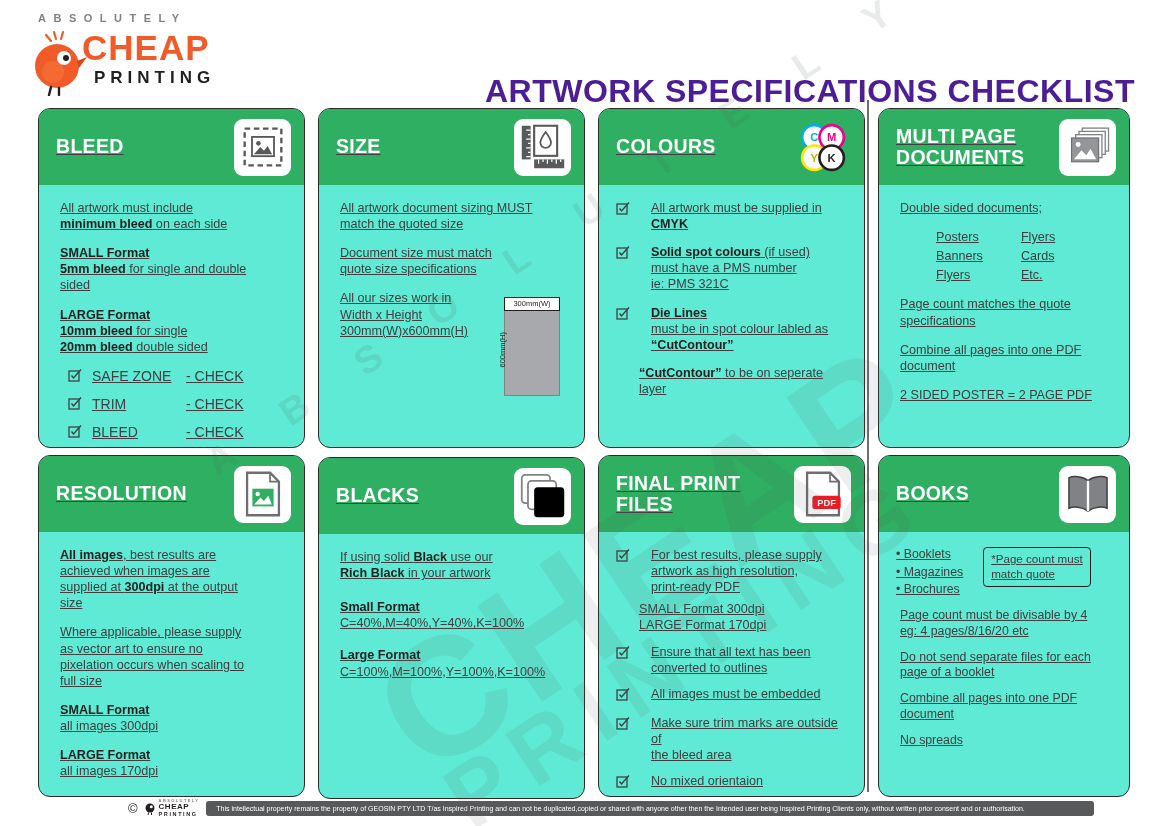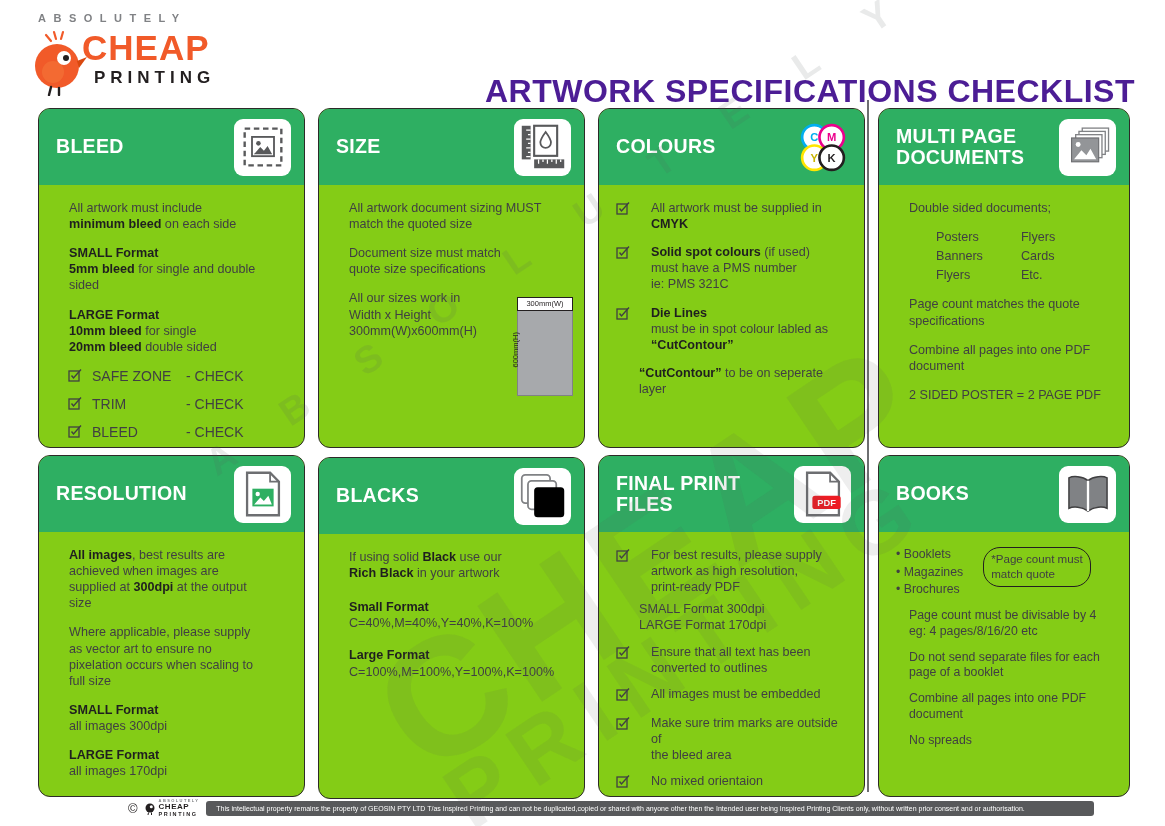--- a/index.html
+++ b/index.html
@@ -8,47 +8,47 @@
 
   
   .logo{position:absolute;left:30px;top:12px;width:220px;height:94px;z-index:5;}
   .logo-abs{position:absolute;left:8px;top:0;font-size:11px;font-weight:bold;color:#808285;letter-spacing:7.5px;}
   .logo-bird{position:absolute;left:0;top:18px;}
   .logo-cheap{position:absolute;left:52px;top:16px;font-size:35px;font-weight:bold;color:#F15A29;letter-spacing:1px;}
   .logo-printing{position:absolute;left:64px;top:56px;font-size:17px;font-weight:bold;color:#231F20;letter-spacing:5px;}
   .hdr-title{position:absolute;top:52px;right:30px;font-size:32px;font-weight:bold;color:#4c1d95;letter-spacing:.5px;z-index:5;}
 
   
-  .card{position:absolute;border:1.6px solid #2D2A28;border-radius:12px;background:#84cc16;overflow:hidden;z-index:2;}
+  .card{position:absolute;border:1.6px solid #2D2A28;border-radius:12px;background:#5eead4;overflow:hidden;z-index:2;text-decoration:underline;}
   .card-header{background:#2EAF62;height:76px;display:flex;align-items:center;justify-content:space-between;padding:0 13px 0 17px;}
   .card-title{margin:0;color:#fff;font-weight:bold;font-size:19.5px;line-height:1.1;white-space:pre-line;letter-spacing:.3px;}
   .badge{width:57px;height:57px;background:#fff;border-radius:9px;display:flex;align-items:center;justify-content:center;flex:0 0 auto;}
   .badge.plain{background:transparent;}
   .card-body{position:relative;padding:15px 16px 8px 17px;font-size:12.6px;line-height:1.28;color:#404042;}
-  .para{white-space:pre-line;margin:0 0 13px 13px;}
+  .para{white-space:pre-line;margin:0 0 13px 4px;}
   strong{color:#1f1f1f;}
 
   .chk-item{display:flex;gap:21px;margin:0 0 12px 0;align-items:flex-start;}
   .chk-item svg{flex:0 0 auto;margin-top:1px;}
   .chk-text{white-space:pre-line;}
   .sub-ind{margin-left:23px;}
 
   .bleed-row{display:flex;align-items:center;gap:10px;padding-left:12px;margin-bottom:9px;font-size:14px;}
   .bleed-row .lbl{width:84px;}
 
   .mp-cols{display:flex;gap:38px;padding-left:40px;margin-bottom:13px;}
   .mp-col{display:flex;flex-direction:column;gap:3px;}
 
   .books-body{font-size:12.3px;}
   .books-body .para{margin-bottom:10px;}
   .books-top{display:flex;gap:20px;margin-bottom:10px;align-items:flex-start;}
   .books-bullets{display:flex;flex-direction:column;gap:2px;}
-  .note-box{border:1.5px solid #231F20;border-radius:17px;padding:4px 7px;font-size:11.6px;white-space:pre-line;}
-
-  .size-diagram{position:absolute;right:11px;top:112px;width:56px;}
+  .note-box{border:1.5px solid #231F20;border-radius:4px;padding:4px 7px;font-size:11.6px;white-space:pre-line;}
+
+  .size-diagram{position:absolute;right:24px;top:112px;width:56px;}
   .size-w-label{border:1px solid #231F20;background:#fff;font-size:7.5px;padding:1px 2px;text-align:center;position:relative;z-index:2;color:#231F20;}
   .size-rect{width:54px;height:84px;background:#A7A9AC;border:1px solid #808285;margin-top:-1px;}
   .size-h-label{position:absolute;left:-32px;top:48px;font-size:7.5px;transform:rotate(-90deg);width:62px;text-align:center;color:#231F20;}
 
   .divider{position:absolute;left:867px;top:100px;width:2px;height:692px;background:#6D6E71;z-index:1;}
 
   
   .wm{position:absolute;z-index:60;pointer-events:none;font-weight:bold;transform:rotate(-34deg);transform-origin:0 50%;white-space:nowrap;}
   .wm-abs{left:210px;top:445px;font-size:38px;letter-spacing:26px;color:rgba(88,89,91,.13);}
   .wm-cheap{left:395px;top:635px;font-size:168px;letter-spacing:6px;color:rgba(88,89,91,.10);}

